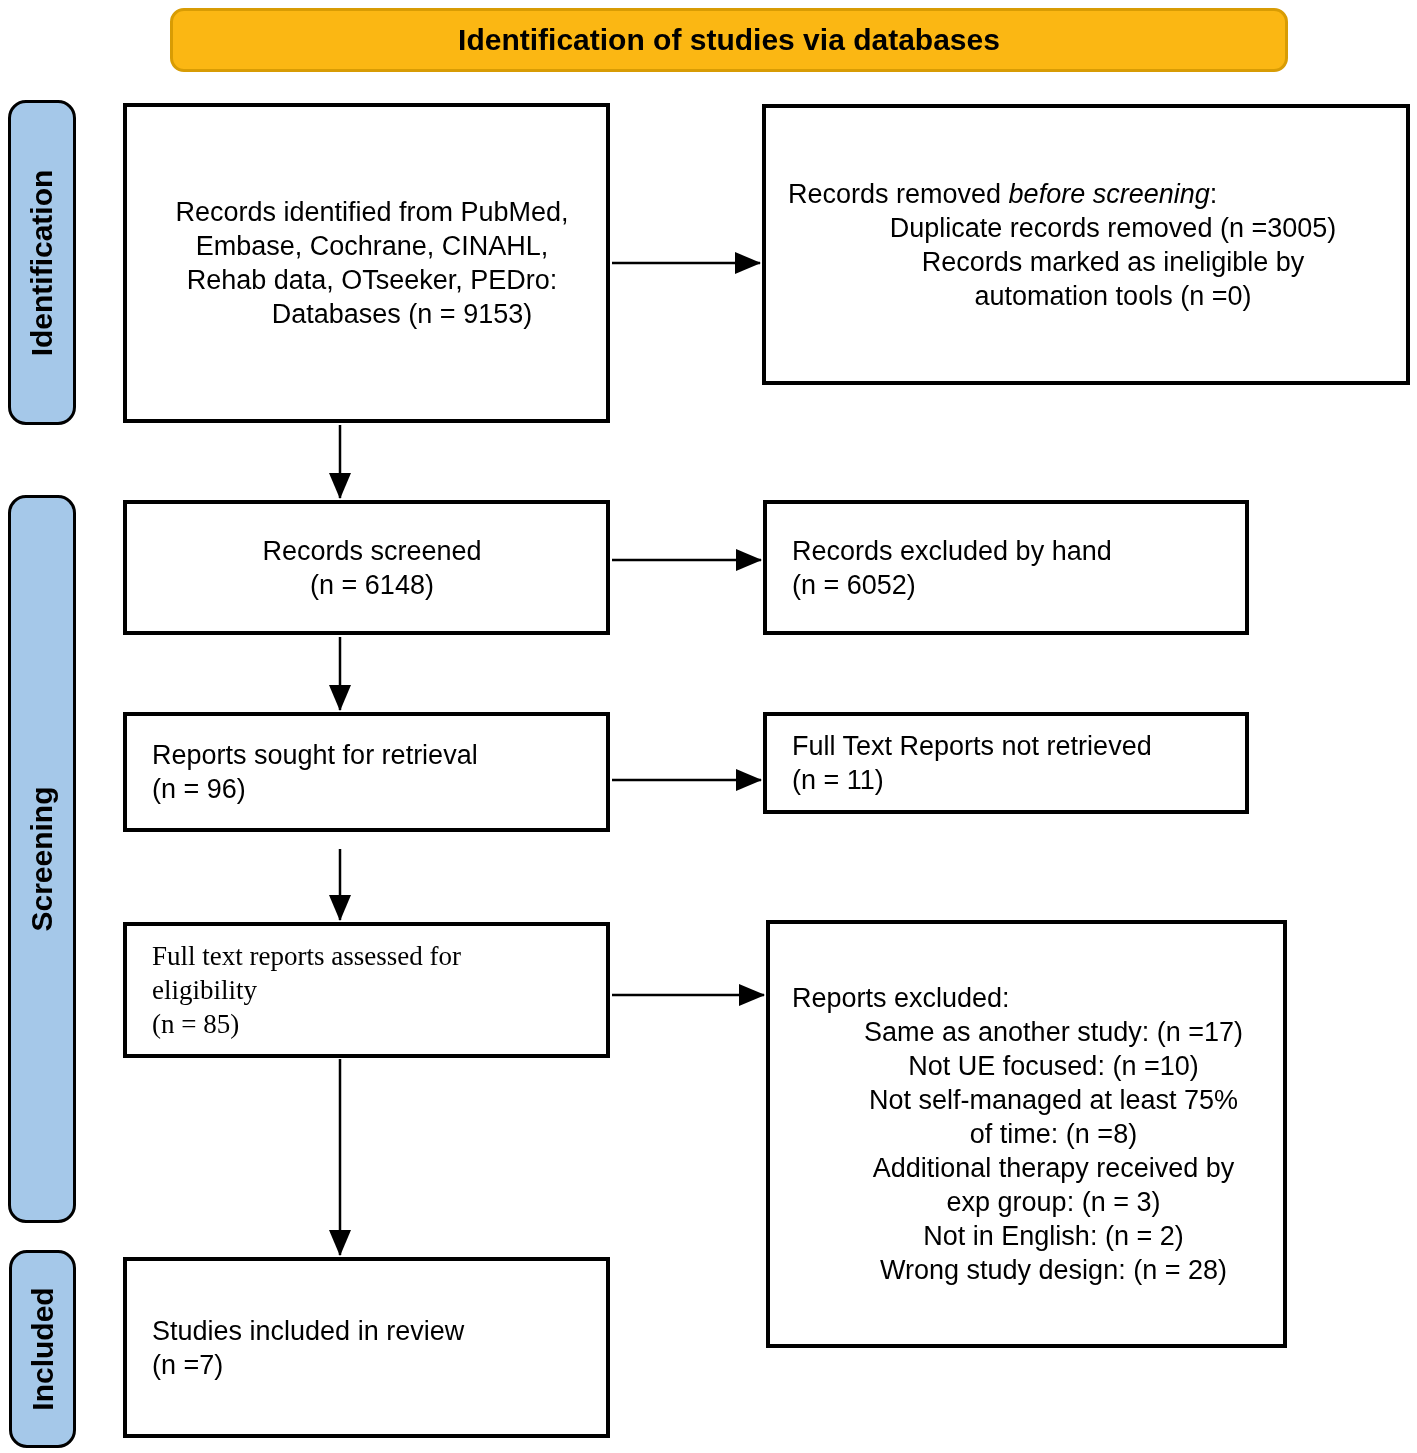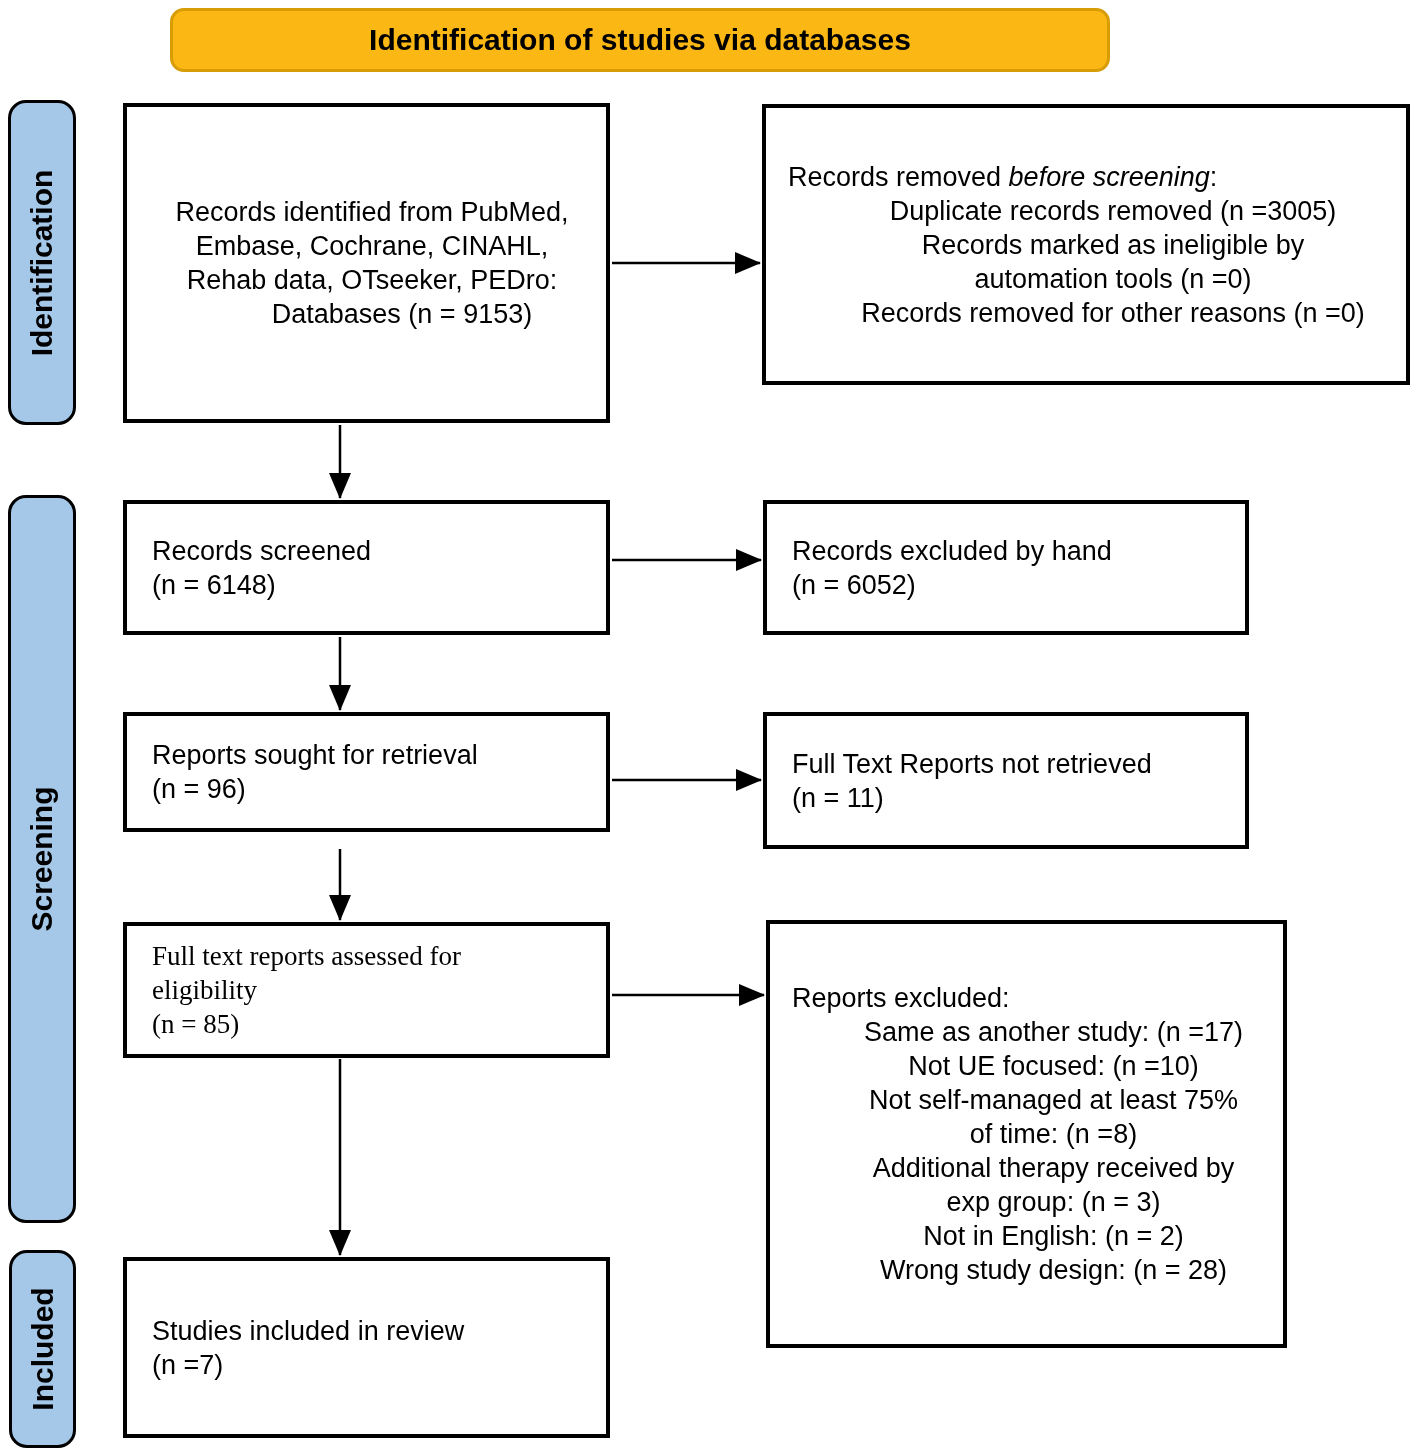--- a/index.html
+++ b/index.html
@@ -5,21 +5,21 @@
   html,body{margin:0;padding:0;background:#ffffff;}
   .canvas{
     position:relative;
     width:1417px;height:1453px;
     background:#ffffff;
     font-family:"Liberation Sans",sans-serif;
     color:#000;
   }
   .arrow-layer{position:absolute;left:0;top:0;width:1417px;height:1453px;}
   .banner{
-    position:absolute;left:170px;top:8px;width:940px;height:64px;
+    position:absolute;left:170px;top:8px;width:1118px;height:64px;
     background:var(--banner-fill,#FBB713);
     border:3px solid var(--banner-border,#D89C04);
     border-radius:14px;
     display:flex;align-items:center;justify-content:center;
     box-sizing:border-box;
   }
   .banner-title{font-weight:bold;font-size:30px;}
   .stage{
     position:absolute;
     background:var(--sidebar-fill,#A5C8E9);
@@ -40,24 +40,24 @@
     position:absolute;
     background:#fff;
     border:4px solid var(--box-border,#000000);
     box-sizing:border-box;
     display:flex;flex-direction:column;justify-content:center;
     font-size:27px;line-height:34px;
     padding:6px 14px 6px 25px;
   }
   .b1{left:123px;top:103px;width:487px;height:320px;align-items:center;}
   .b2{left:762px;top:104px;width:648px;height:281px;padding-left:22px;}
-  .b3{left:123px;top:500px;width:487px;height:135px;}
+  .b3{left:123px;top:500px;width:487px;height:135px;text-align:center;}
   .b4{left:763px;top:500px;width:486px;height:135px;}
   .b5{left:123px;top:712px;width:487px;height:120px;}
-  .b6{left:763px;top:712px;width:486px;height:137px;}
+  .b6{left:763px;top:712px;width:486px;height:102px;}
   .b7{left:123px;top:922px;width:487px;height:136px;font-family:Liberation Serif, serif;}
   .b8{left:766px;top:920px;width:521px;height:428px;padding-left:22px;}
   .b9{left:123px;top:1257px;width:487px;height:181px;}
   .ml{white-space:pre-line;}
   .indent1{margin-left:60px;}
   .sub{margin-left:46px;white-space:pre-line;text-align:center;}
   .it{font-style:italic;}
 </style>
 </head>
 <body>
@@ -101,21 +101,20 @@
     <div>Embase, Cochrane, CINAHL,</div>
     <div>Rehab data, OTseeker, PEDro:</div>
     <div class="indent1">Databases (n = 9153)</div>
   </div>
 
   <div class="box b2">
     <div><span>Records removed </span><span class="it">before screening</span><span>:</span></div>
     <div class="sub">Duplicate records removed (n =3005)</div>
     <div class="sub">Records marked as ineligible by
 automation tools (n =0)</div>
-    <div class="sub">Records removed for other reasons (n =0)</div>
   </div>
 
   <div class="box b3">
     <div class="ml">Records screened
 (n = 6148)</div>
   </div>
 
   <div class="box b4">
     <div class="ml">Records excluded by hand
 (n = 6052)</div>

